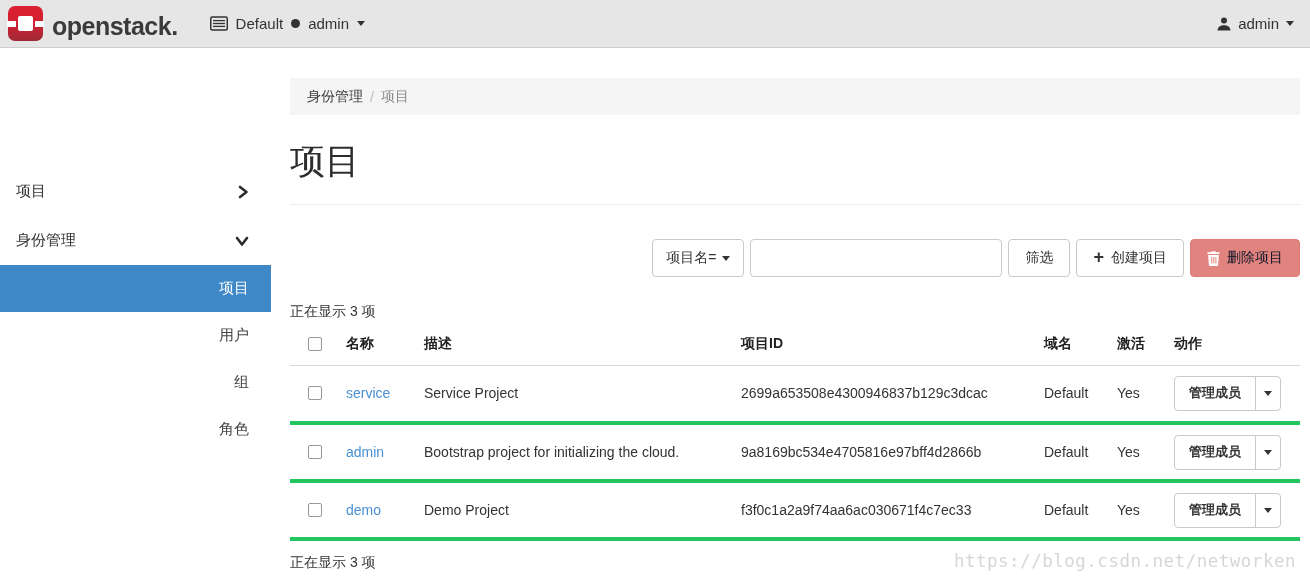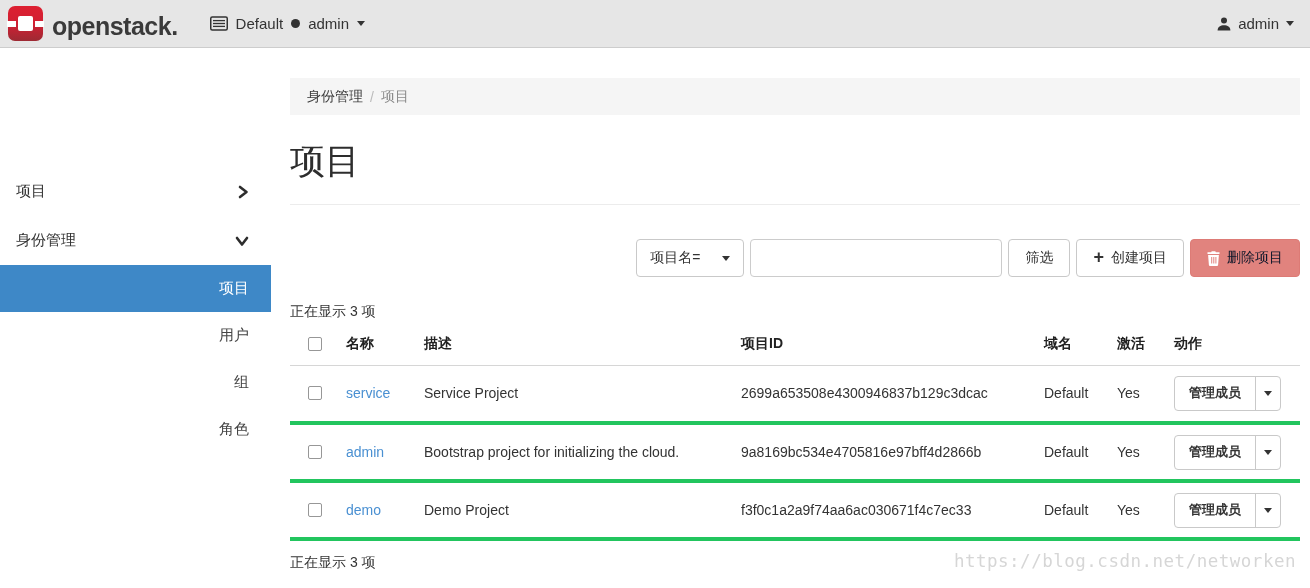--- a/index.html
+++ b/index.html
@@ -44,21 +44,21 @@
   .breadcrumb .bc-current { color:#8a8a8a; }
 
   .page-title { margin-top:23px; font-size:35px; font-weight:400; color:#2d2d2d; }
   .title-rule { border:none; border-top:1px solid #ececec; margin-top:19px; }
 
   
   .actions-row { margin-top:34px; display:flex; justify-content:flex-end; gap:6px; }
   .btn { height:38px; display:inline-flex; align-items:center; justify-content:center;
     background:#fff; border:1px solid #c9c9c9; border-radius:4px; font-size:14px; color:#333;
     padding:0 16px; cursor:pointer; gap:7px; white-space:nowrap; }
-  .btn-dropdown { padding:0 13px; gap:22px; }
+  .btn-dropdown { padding:0 13px; gap:6px; }
   .filter-input { width:252px; height:38px; border:1px solid #ccc; border-radius:4px;
     padding:0 10px; font-size:14px; outline:none; font-family:inherit; }
   .btn-create .plus { font-size:18px; font-weight:bold; line-height:1; margin-top:-2px; }
   .btn-danger { background:#e1837e; border-color:#dd7b76; color:#0f172a; }
 
   
   .table-summary { margin-top:26px; font-size:14px; }
   table.projects { width:1010px; border-collapse:collapse; margin-top:3px; table-layout:fixed; }
   table.projects th { text-align:left; font-size:14px; font-weight:bold; color:#222;
     height:41px; vertical-align:middle; }

